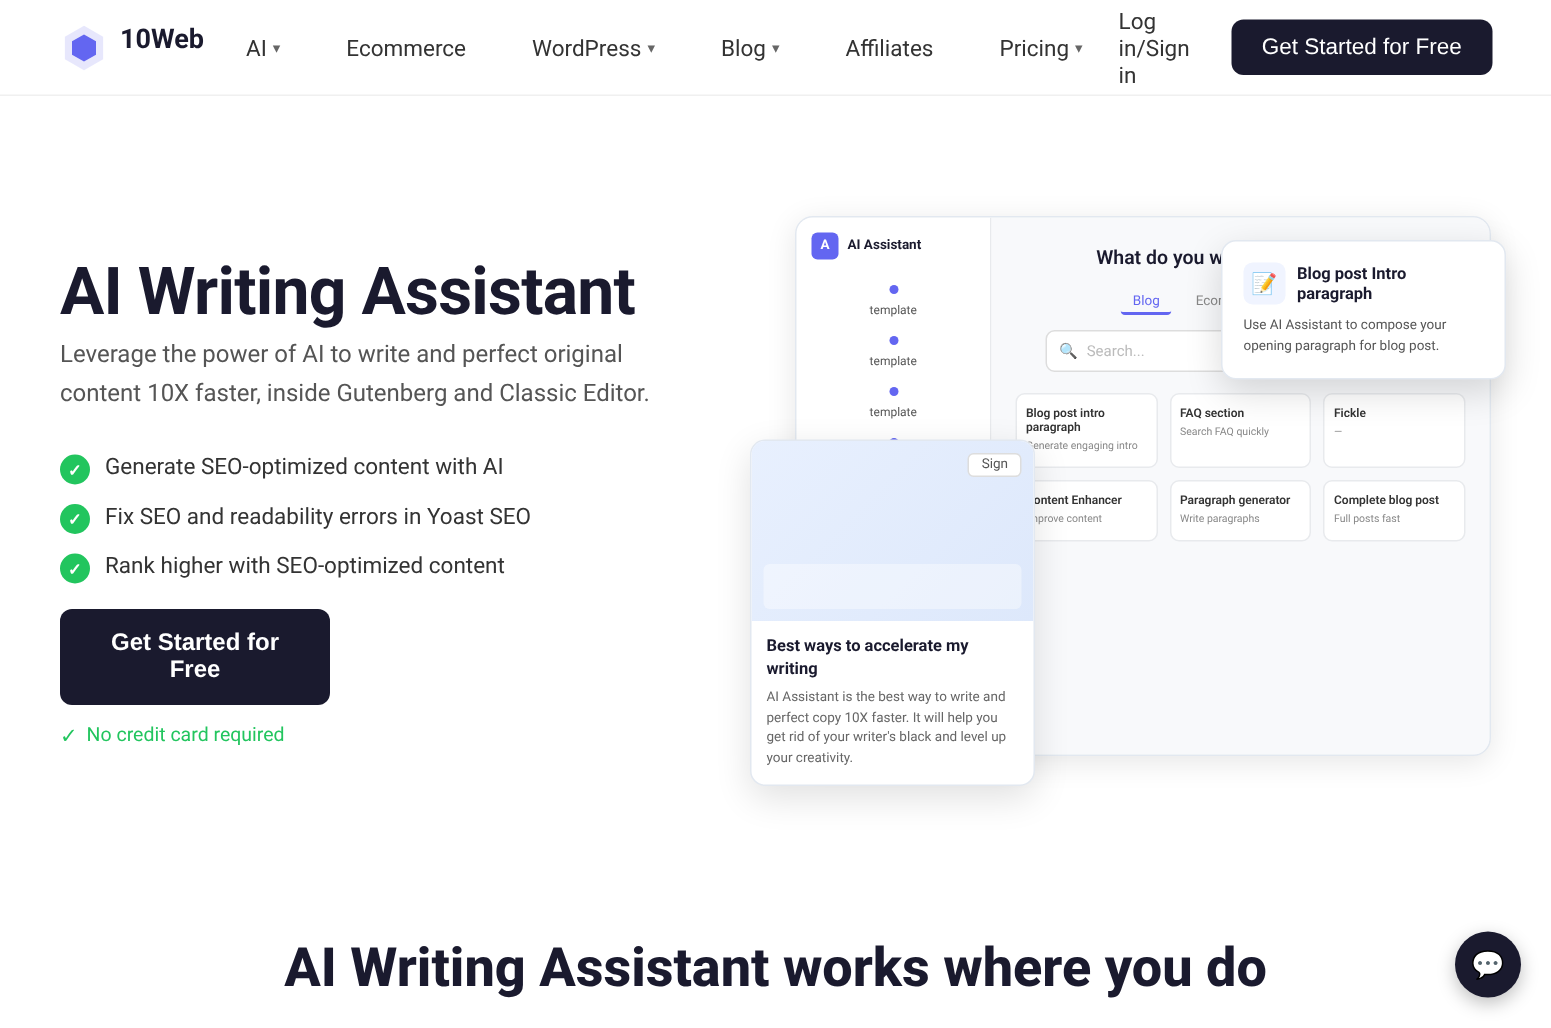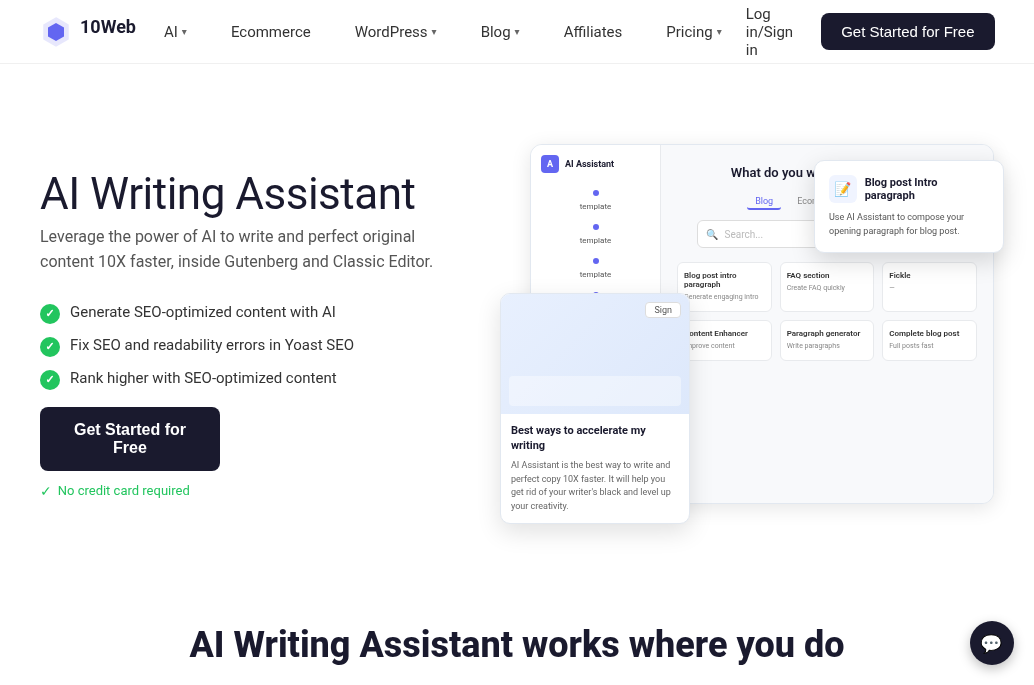--- a/index.html
+++ b/index.html
@@ -104,21 +104,21 @@
       min-height: 520px;
     }
 
     .hero-left {
       flex: 0 0 420px;
       max-width: 420px;
     }
 
     .hero-title {
       font-size: 44px;
-      font-weight: 400;
+      font-weight: 700;
       color: #1a1a2e;
       line-height: 1.15;
       margin-bottom: 4px;
       letter-spacing: -0.5px;
     }
 
     .hero-subtitle {
       font-size: 16px;
       color: #555;
       line-height: 1.6;
@@ -586,21 +586,21 @@
             <span class="search-placeholder-text">Search...</span>
           </div>
 
           <div class="grid-cards">
             <div class="mini-card">
               <div class="mini-card-title">Blog post intro paragraph</div>
               <div class="mini-card-desc">Generate engaging intro</div>
             </div>
             <div class="mini-card">
               <div class="mini-card-title">FAQ section</div>
-              <div class="mini-card-desc">Create FAQ quickly</div>
+              <div class="mini-card-desc">Search FAQ quickly</div>
             </div>
             <div class="mini-card">
               <div class="mini-card-title">Fickle</div>
               <div class="mini-card-desc">—</div>
             </div>
             <div class="mini-card">
               <div class="mini-card-title">Content Enhancer</div>
               <div class="mini-card-desc">Improve content</div>
             </div>
             <div class="mini-card">

